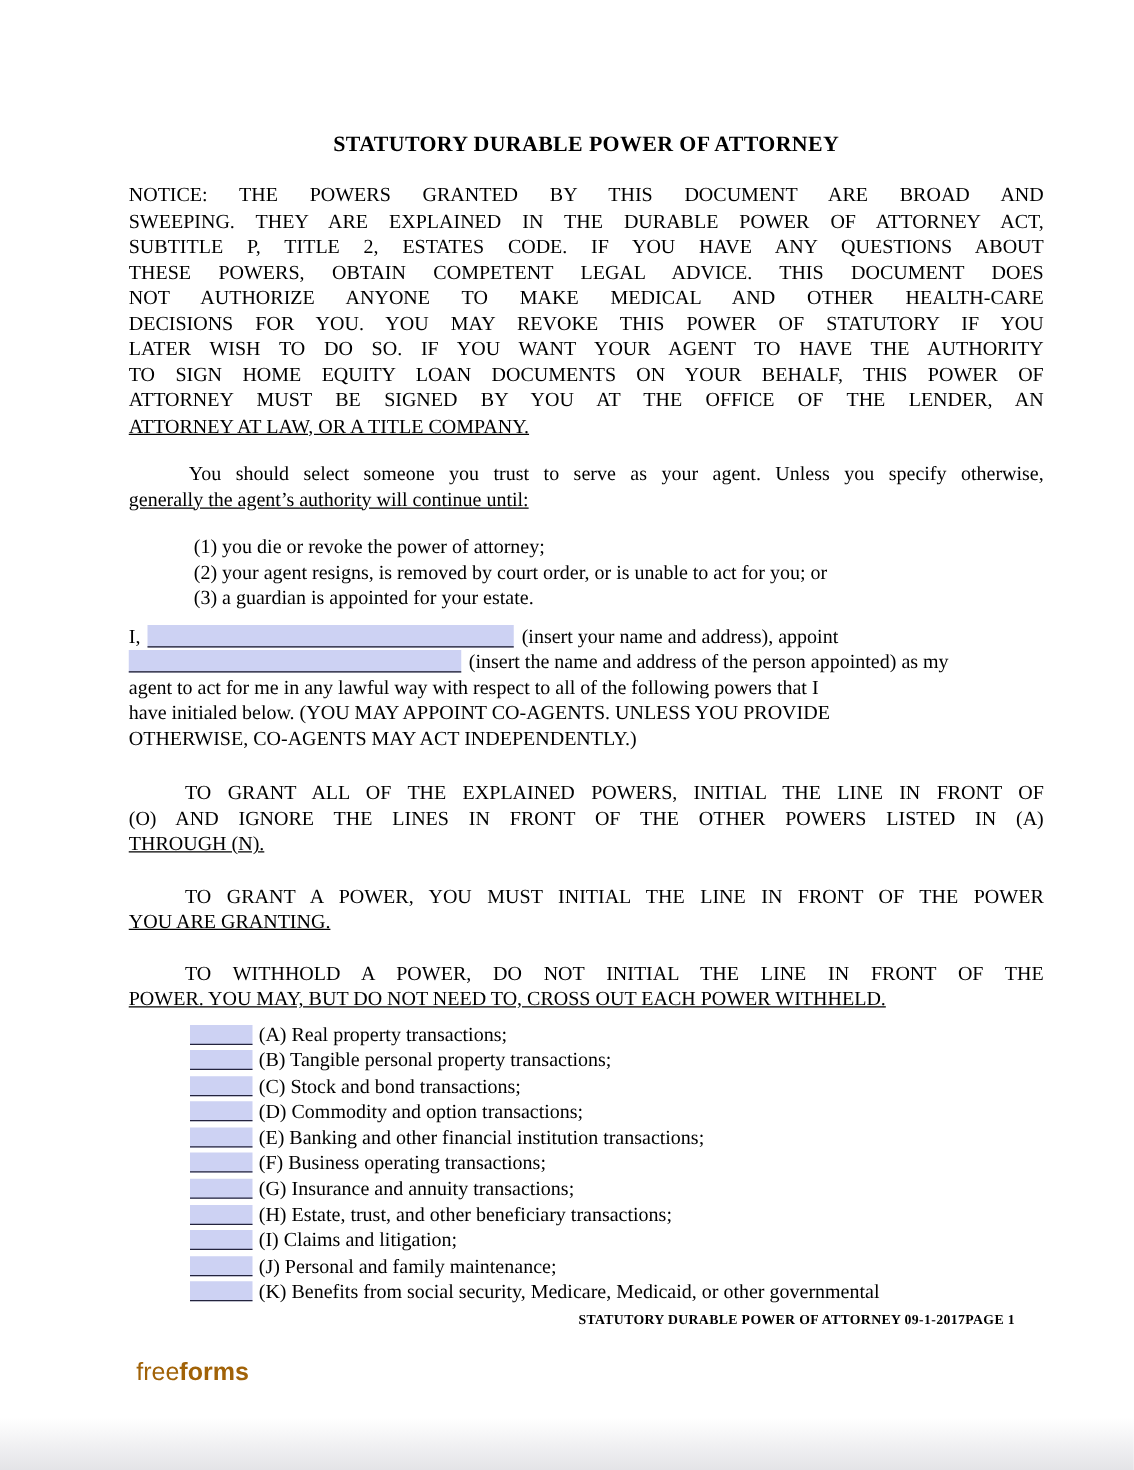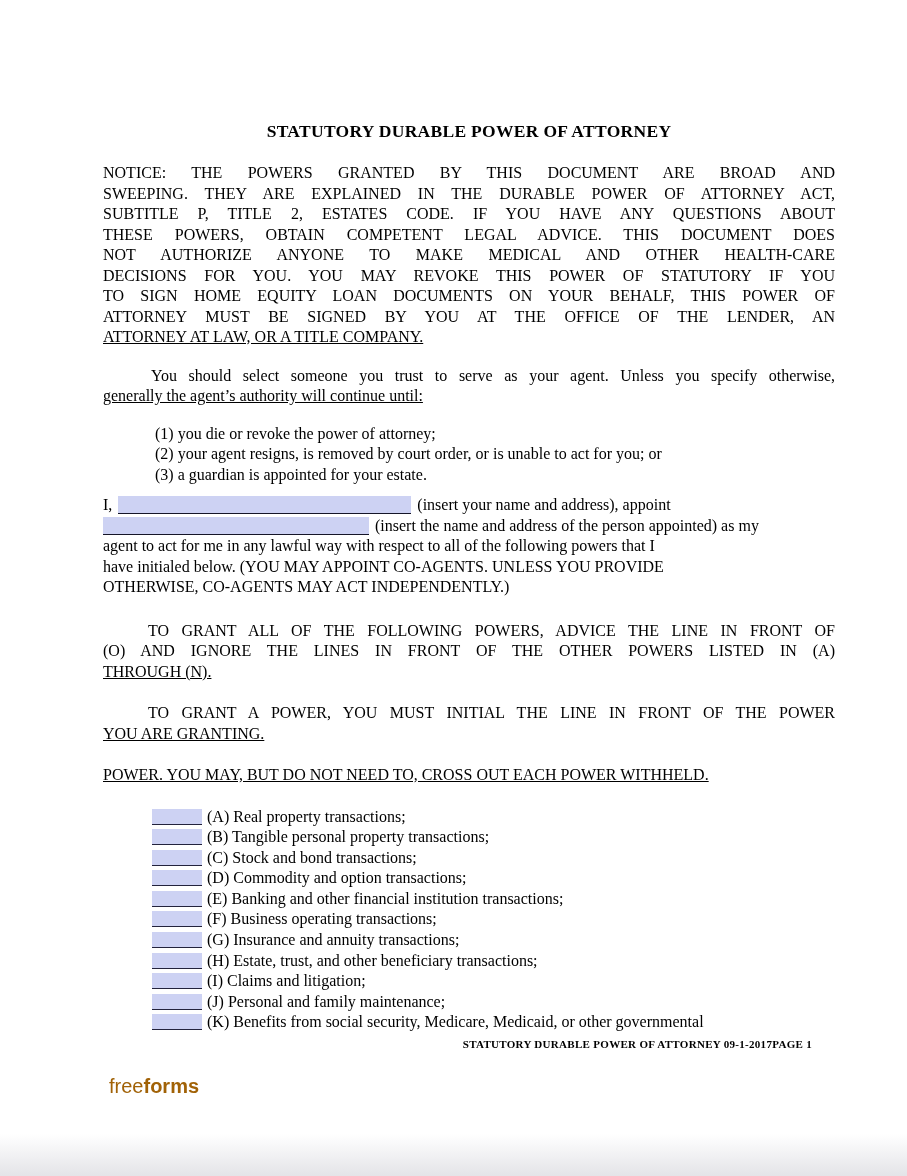--- a/index.html
+++ b/index.html
@@ -6,21 +6,21 @@
   body {
     width: 907px; height: 1176px;
     background: #ffffff;
     position: relative;
     overflow: hidden;
     font-family: "Liberation Serif", serif;
     color: #000000;
   }
   .page {
     position: absolute;
-    left: 103px; top: 16px;
+    left: 103px; top: 0;
     width: 732px;
   }
   .doc-title {
     margin: 104px 0 0 0;
     font-size: 17.5px;
     font-weight: bold;
     text-align: center;
     letter-spacing: 0.3px;
     line-height: 23px;
   }
@@ -38,21 +38,21 @@
   .instr-c  { margin-top: 21px; }
   .fill-field {
     display: inline-block;
     background: #cdd2f3;
     border-bottom: 1px solid #151528;
     height: 17px;
     vertical-align: -4px;
   }
   .f-principal { width: 293px; margin-left: 6px; margin-right: 6px; }
   .f-agent     { width: 266px; margin-right: 6px; }
-  .powers { margin-top: 21px; padding-left: 49px; }
+  .powers { margin-top: 8px; padding-left: 49px; }
   .power-row { font-size: 16px; line-height: 20.6px; height: 20.6px; white-space: nowrap; }
   .initial-field {
     display: inline-block;
     width: 50px; height: 15px;
     background: #cdd2f3;
     border-bottom: 1.5px solid #23233d;
     vertical-align: -3px;
     margin-right: 5px;
   }
   .footer {
@@ -88,20 +88,21 @@
 
   <h1 class="doc-title">STATUTORY DURABLE POWER OF ATTORNEY</h1>
 
   <div class="para notice">
     <div class="jline">NOTICE:  THE POWERS GRANTED BY THIS DOCUMENT ARE BROAD AND</div>
     <div class="jline">SWEEPING.  THEY ARE EXPLAINED IN THE DURABLE POWER OF ATTORNEY ACT,</div>
     <div class="jline">SUBTITLE P, TITLE 2, ESTATES CODE.  IF YOU HAVE ANY QUESTIONS ABOUT</div>
     <div class="jline">THESE POWERS, OBTAIN COMPETENT LEGAL ADVICE.  THIS DOCUMENT DOES</div>
     <div class="jline">NOT AUTHORIZE ANYONE TO MAKE MEDICAL AND OTHER HEALTH-CARE</div>
     <div class="jline">DECISIONS FOR YOU.  YOU MAY REVOKE THIS POWER OF STATUTORY IF YOU</div>
+    <div class="jline">LATER WISH TO DO SO. IF YOU WANT YOUR AGENT TO HAVE THE AUTHORITY</div>
     <div class="jline">TO SIGN HOME EQUITY LOAN DOCUMENTS ON YOUR BEHALF, THIS POWER OF</div>
     <div class="jline">ATTORNEY MUST BE SIGNED BY YOU AT THE OFFICE OF THE LENDER, AN</div>
     <div class="jlast">ATTORNEY AT LAW, OR A TITLE COMPANY.</div>
   </div>
 
   <div class="para intro">
     <div class="jline indent1">You should select someone you trust to serve as your agent.  Unless you specify otherwise,</div>
     <div class="jlast">generally the agent’s authority will continue until:</div>
   </div>
 
@@ -113,31 +114,32 @@
 
   <div class="para appoint">
     <div><span>I,</span><span class="fill-field f-principal"></span><span>(insert your name and address), appoint</span></div>
     <div><span class="fill-field f-agent"></span><span>(insert the name and address of the person appointed) as my</span></div>
     <div>agent to act for me in any lawful way with respect to all of the following powers that I</div>
     <div>have initialed below. (YOU MAY APPOINT CO-AGENTS.  UNLESS YOU PROVIDE</div>
     <div>OTHERWISE, CO-AGENTS MAY ACT INDEPENDENTLY.)</div>
   </div>
 
   <div class="para instr-a">
-    <div class="jline indent2">TO GRANT ALL OF THE FOLLOWING POWERS, ADVICE THE LINE IN FRONT OF</div>
+    <div class="jline indent2">TO GRANT ALL OF THE EXPLAINED POWERS, INITIAL THE LINE IN FRONT OF</div>
     <div class="jline">(O) AND IGNORE THE LINES IN FRONT OF THE OTHER POWERS LISTED IN (A)</div>
     <div class="jlast">THROUGH (N).</div>
   </div>
 
   <div class="para instr-b">
     <div class="jline indent2">TO GRANT A POWER, YOU MUST INITIAL THE LINE IN FRONT OF THE POWER</div>
     <div class="jlast">YOU ARE GRANTING.</div>
   </div>
 
   <div class="para instr-c">
+    <div class="jline indent2">TO WITHHOLD A POWER, DO NOT INITIAL THE LINE IN FRONT OF THE</div>
     <div class="jlast">POWER.  YOU MAY, BUT DO NOT NEED TO, CROSS OUT EACH POWER WITHHELD.</div>
   </div>
 
   <div class="powers">
     <div class="power-row"><span class="initial-field"></span><span>(A)</span> <span>Real property transactions;</span></div>
     <div class="power-row"><span class="initial-field"></span><span>(B)</span> <span>Tangible personal property transactions;</span></div>
     <div class="power-row"><span class="initial-field"></span><span>(C)</span> <span>Stock and bond transactions;</span></div>
     <div class="power-row"><span class="initial-field"></span><span>(D)</span> <span>Commodity and option transactions;</span></div>
     <div class="power-row"><span class="initial-field"></span><span>(E)</span> <span>Banking and other financial institution transactions;</span></div>
     <div class="power-row"><span class="initial-field"></span><span>(F)</span> <span>Business operating transactions;</span></div>

